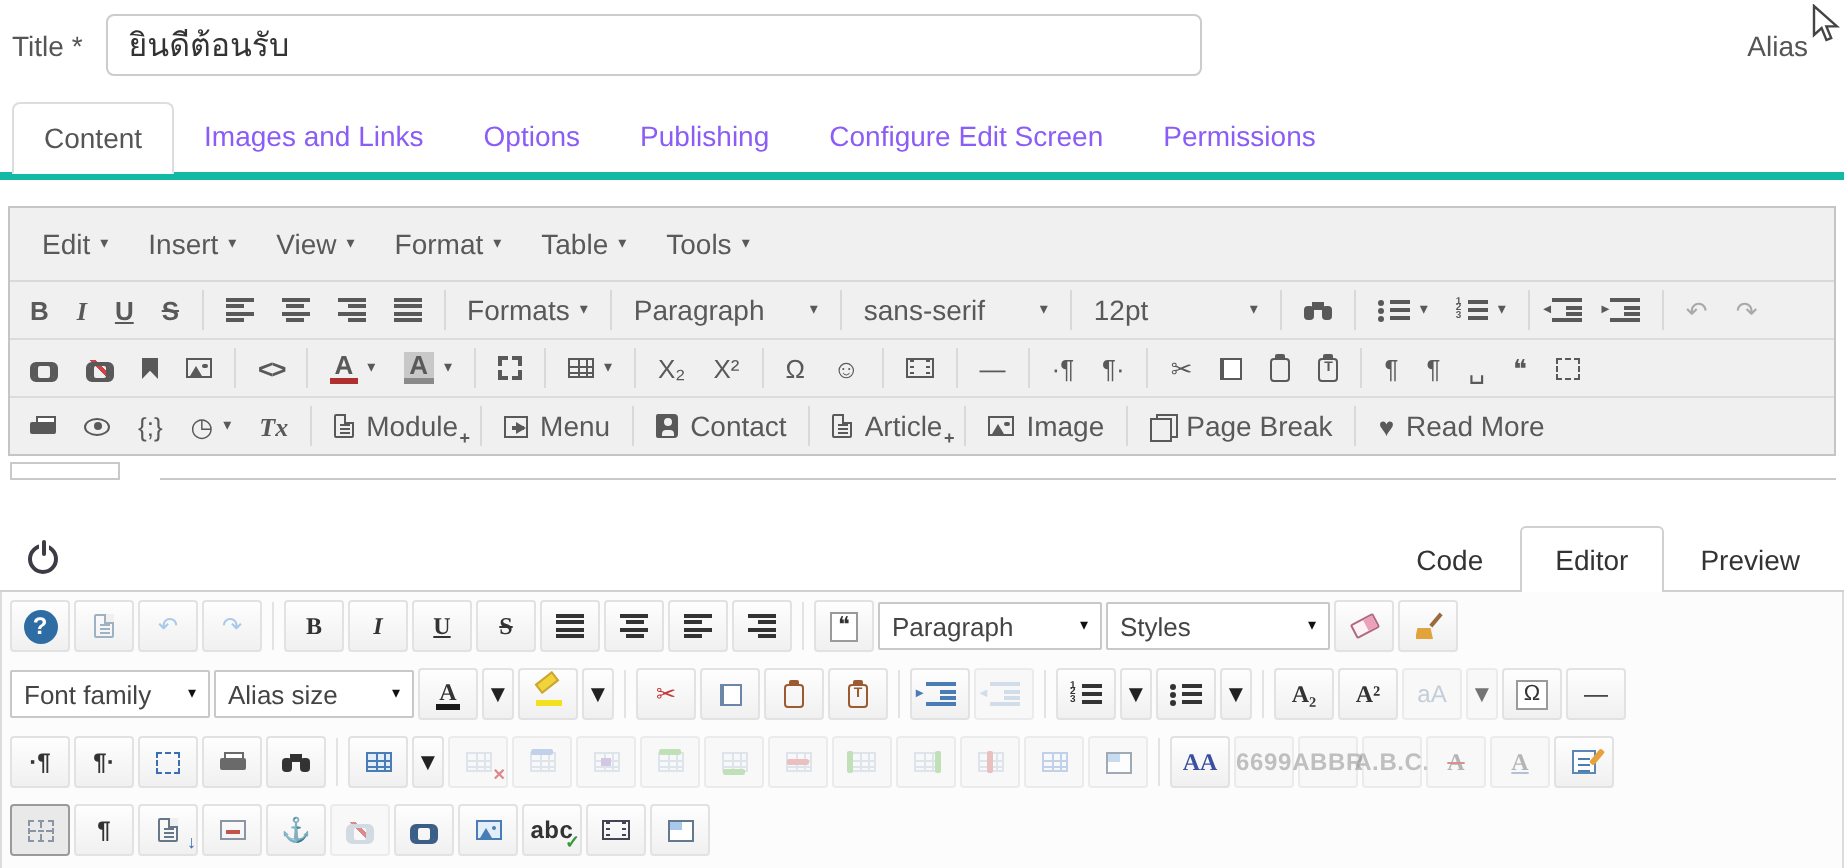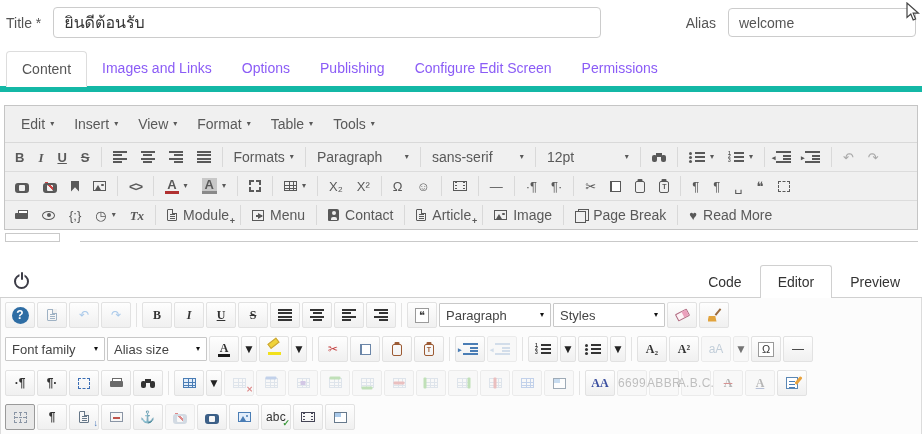--- a/index.html
+++ b/index.html
@@ -7,21 +7,21 @@
 body{font-family:"Liberation Sans",sans-serif;color:#333}
 .stage{position:relative;width:922px;height:434px;background:#fff;overflow:hidden}
 
 .hdr{display:flex;align-items:center;padding:7px 6px 0 6px}
 .hdr .flabel{font-size:14px;color:#555;margin-right:12px;white-space:nowrap}
 .hdr input{border:1px solid #ccc;border-radius:4px;padding:4px 10px;font-family:inherit;color:#333;outline:none}
 .hdr .title-in{width:548px;height:31px;font-size:16px}
 .hdr .alias-in{width:188px;height:29px;font-size:14px;color:#555}
 .hdr .spacer{flex:1}
 
-.jtabs{display:flex;border-bottom:6px solid #14b8a6;margin-top:13px;padding-left:6px}
+.jtabs{display:flex;border-bottom:4px solid #14b8a6;margin-top:13px;padding-left:6px}
 .jtabs .tab{padding:9px 15px;font-size:14px;color:#8b5cf6;margin-bottom:-1px;cursor:pointer;white-space:nowrap}
 .jtabs .tab.active{color:#555;background:#fff;border:1px solid #ddd;border-bottom-color:#fff;border-radius:4px 4px 0 0}
 
 .mce{margin:13px 4px 0 4px;border:1px solid #c5c5c5;background:#f0f0f0}
 .mce-menubar{padding:4px 6px;border-bottom:1px solid #d9d9d9;white-space:nowrap}
 .mce-menubar .tbtn{font-size:14px;padding:0 9px;height:28px}
 .mce-row{padding:1px 3px;white-space:nowrap;display:flex;align-items:center}
 .mce-row + .mce-row{border-top:1px solid #dcdcdc}
 .tbtn{position:relative;display:inline-flex;align-items:center;background:none;border:1px solid transparent;height:26px;padding:0 6px;color:#595959;cursor:pointer;font-family:inherit;flex:none}
 .tbtn .glyph{font-size:13px;line-height:1;display:inline-flex;align-items:center;justify-content:center}
@@ -57,21 +57,21 @@
 .jbtn{position:relative;display:inline-flex;align-items:center;justify-content:center;width:30px;height:26px;margin:2px 1px;background:linear-gradient(#fefefe,#f0f0f0);border:1px solid #e2e2e2;border-radius:2px;color:#333;cursor:pointer;font-family:inherit;flex:none;padding:0}
 .jbtn .glyph{font-size:12px;line-height:1;display:inline-flex;align-items:center;justify-content:center}
 .jbtn.disabled{opacity:.62;background:#f7f7f7}
 .jbtn.pressed{border-color:#9a9a9a;background:#e9e9e9}
 .jbtn.npick{width:16px}
 .jsel{justify-content:space-between;background:#fff;border:1px solid #c8c8c8;height:24px;padding:0 6px;font-size:13px;color:#444;border-radius:1px}
 .jsel .lbl{font-size:13px;margin-left:0}
 .jsel .caret{font-size:8px;color:#111}
 .jce .sep{width:1px;height:24px;background:#e3e3e3;margin:0 4px;flex:none}
 .tiny{font-size:7px;color:#222}
-.micro{font-size:6.5px;font-weight:400;color:#9a9a9a;letter-spacing:.3px}
+.micro{font-size:6.5px;font-weight:700;color:#9a9a9a;letter-spacing:.3px}
 .micro.dark{color:#333}
 .aa{font-size:12px;font-weight:700;color:#3b4fa0;font-family:"Liberation Serif",serif}
 .del{text-decoration:line-through;text-decoration-color:#c05050;color:#8a8a8a;font-weight:700}
 .ins{text-decoration:underline;text-decoration-color:#8a9ac0;color:#8a8a8a;font-weight:700}
 .round-blue{width:17px;height:17px;border-radius:50%;background:#2e6da4;color:#fff;font-size:11px;font-weight:700}
 .boxed .glyph{border:1px solid #9a9a9a;background:#fff;padding:1px 3px;font-size:11px}
 .fillb .i-img,.fillb .i-grid{background-color:#e3eefb}
 
 .ico{display:inline-block;position:relative;vertical-align:middle;flex:none}
 .i-al,.i-ac,.i-ar,.i-aj{width:14px;height:12px}
@@ -161,21 +161,20 @@
 </head>
 <body>
 
 <div class="stage">
 
   <div class="hdr">
     <span class="flabel">Title *</span>
     <input class="title-in" value="ยินดีต้อนรับ" style="">
     <span class="spacer"></span>
     <span class="flabel">Alias</span>
-    <input class="alias-in" value="welcome" style="">
   </div>
 
   <div class="jtabs">
       <span class="tab active">Content</span>
       <span class="tab">Images and Links</span>
       <span class="tab">Options</span>
       <span class="tab">Publishing</span>
       <span class="tab">Configure Edit Screen</span>
       <span class="tab">Permissions</span>
     </div>

